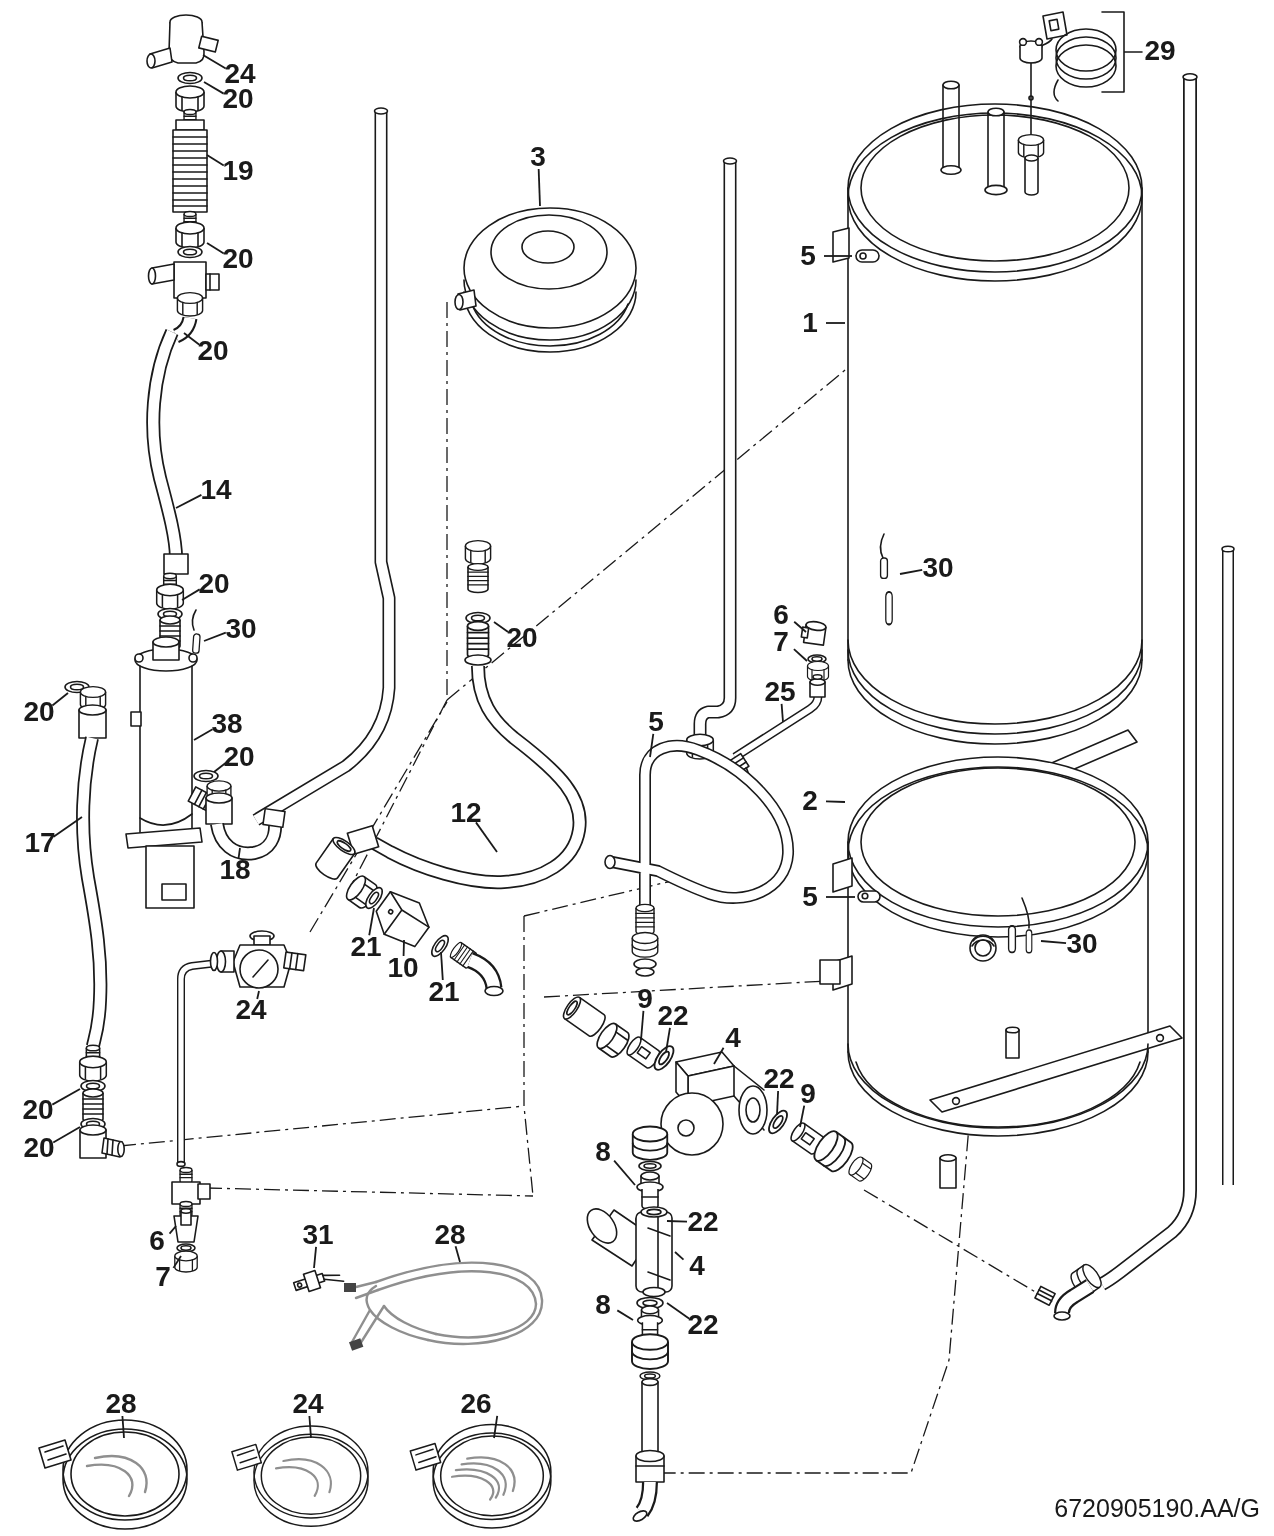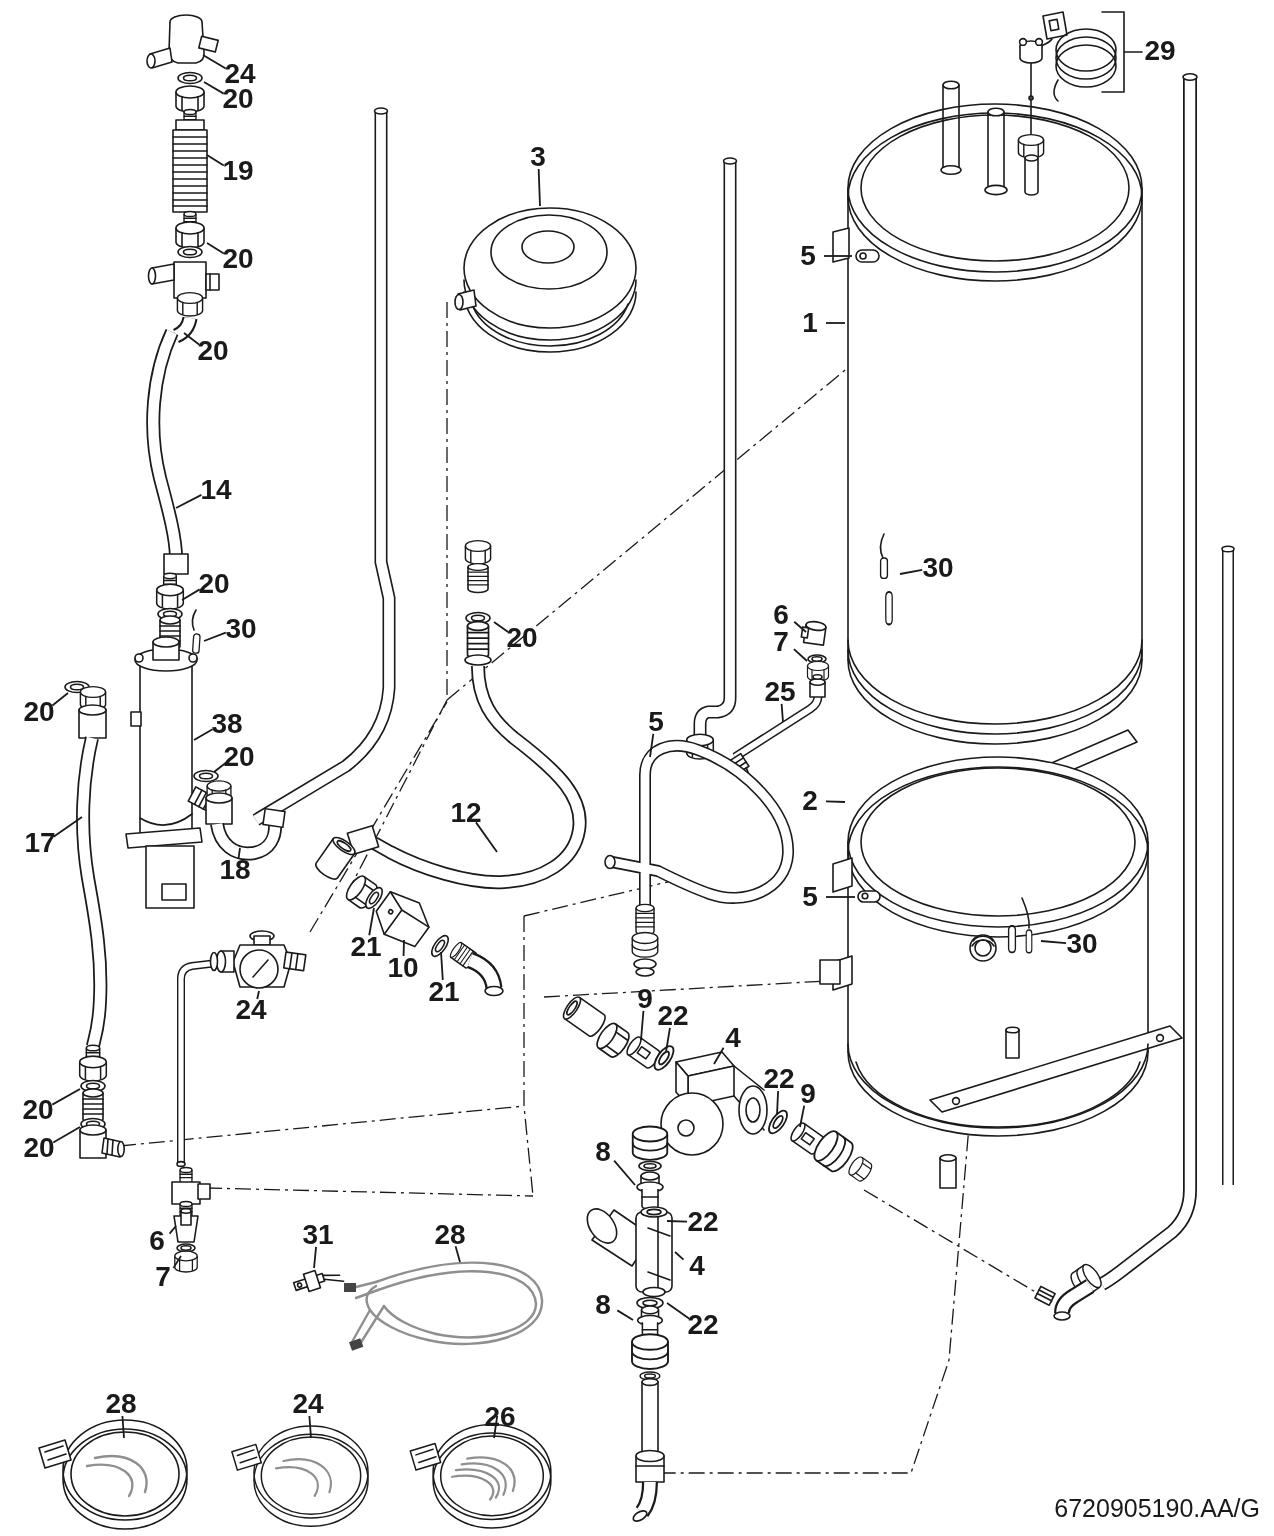--- a/index.html
+++ b/index.html
@@ -642,18 +642,18 @@
       <div class="callout" style="left: 603px; top: 1305px;">8</div>
       <div class="callout" style="left: 703px; top: 1325px;">22</div>
       <div class="callout" style="left: 38px; top: 1110px;">20</div>
       <div class="callout" style="left: 39px; top: 1148px;">20</div>
       <div class="callout" style="left: 157px; top: 1241px;">6</div>
       <div class="callout" style="left: 163px; top: 1277px;">7</div>
       <div class="callout" style="left: 318px; top: 1235px;">31</div>
       <div class="callout" style="left: 450px; top: 1235px;">28</div>
       <div class="callout" style="left: 121px; top: 1404px;">28</div>
       <div class="callout" style="left: 308px; top: 1404px;">24</div>
-      <div class="callout" style="left: 500px; top: 1404px; margin-top: 13px;">26</div>
+      <div class="callout" style="left: 476px; top: 1404px;">26</div>
     </div>
 
 <div id="doc-code">6720905190.AA/G</div>
 
 </div>
 
 </body></html>

